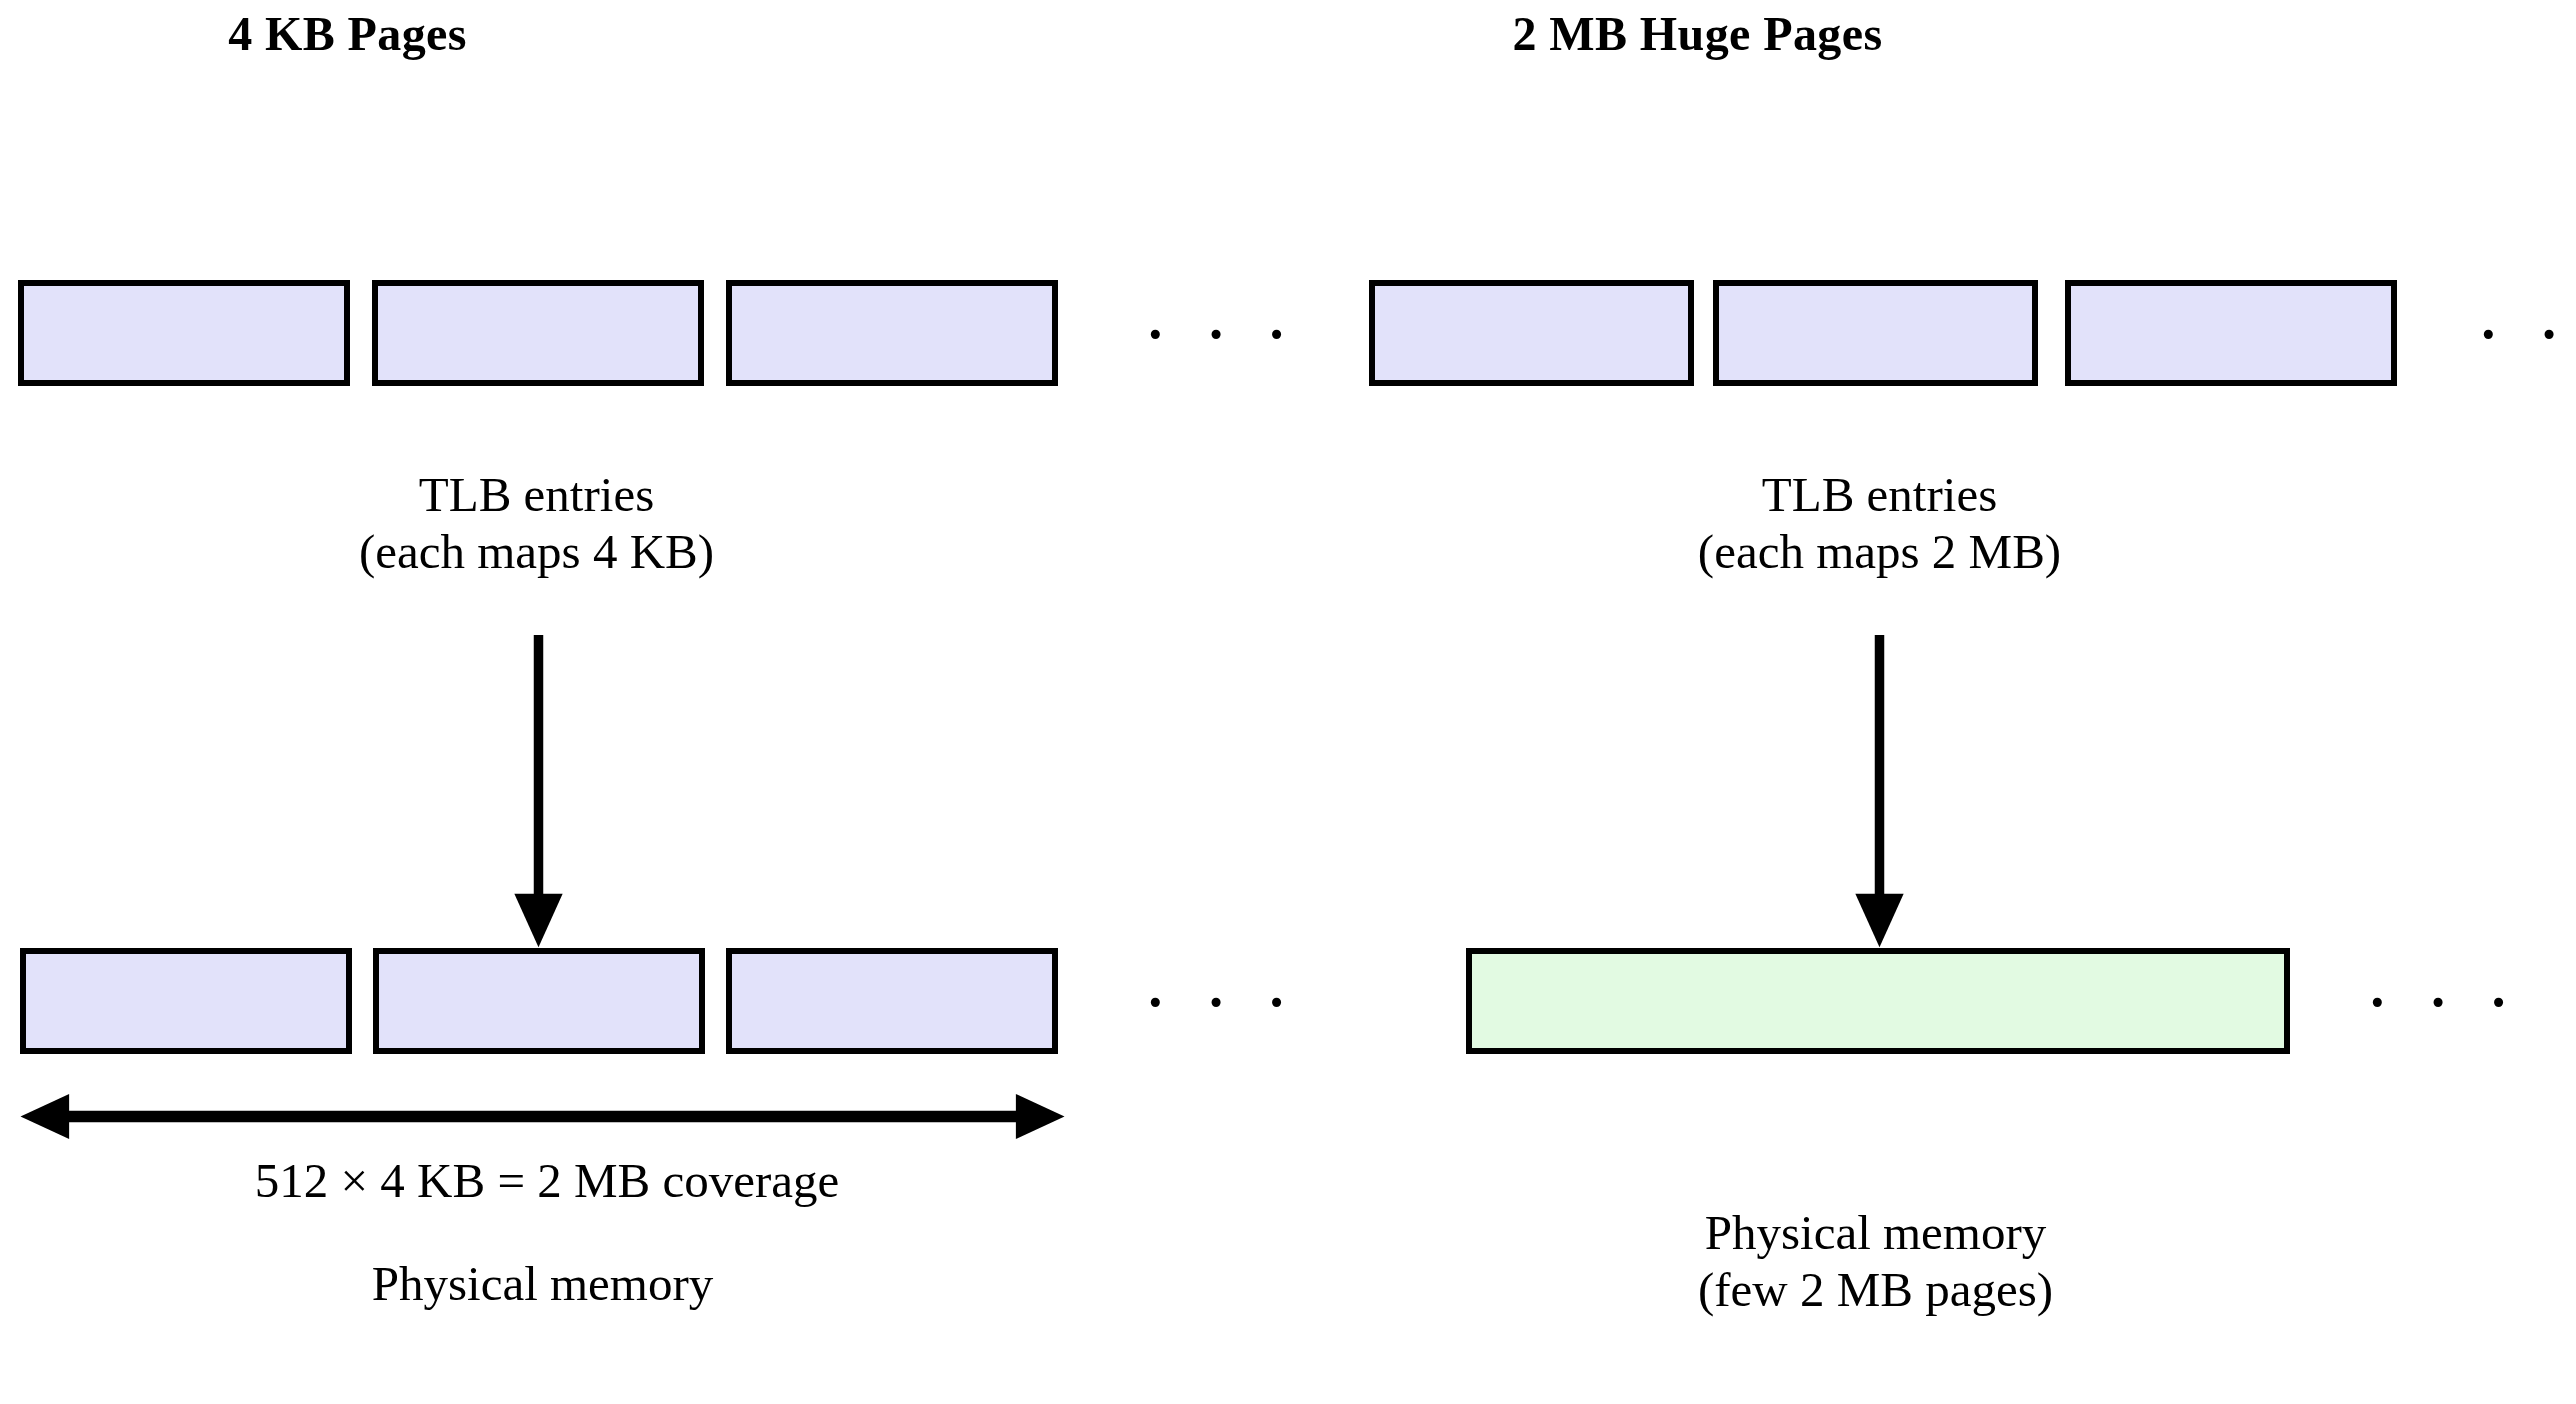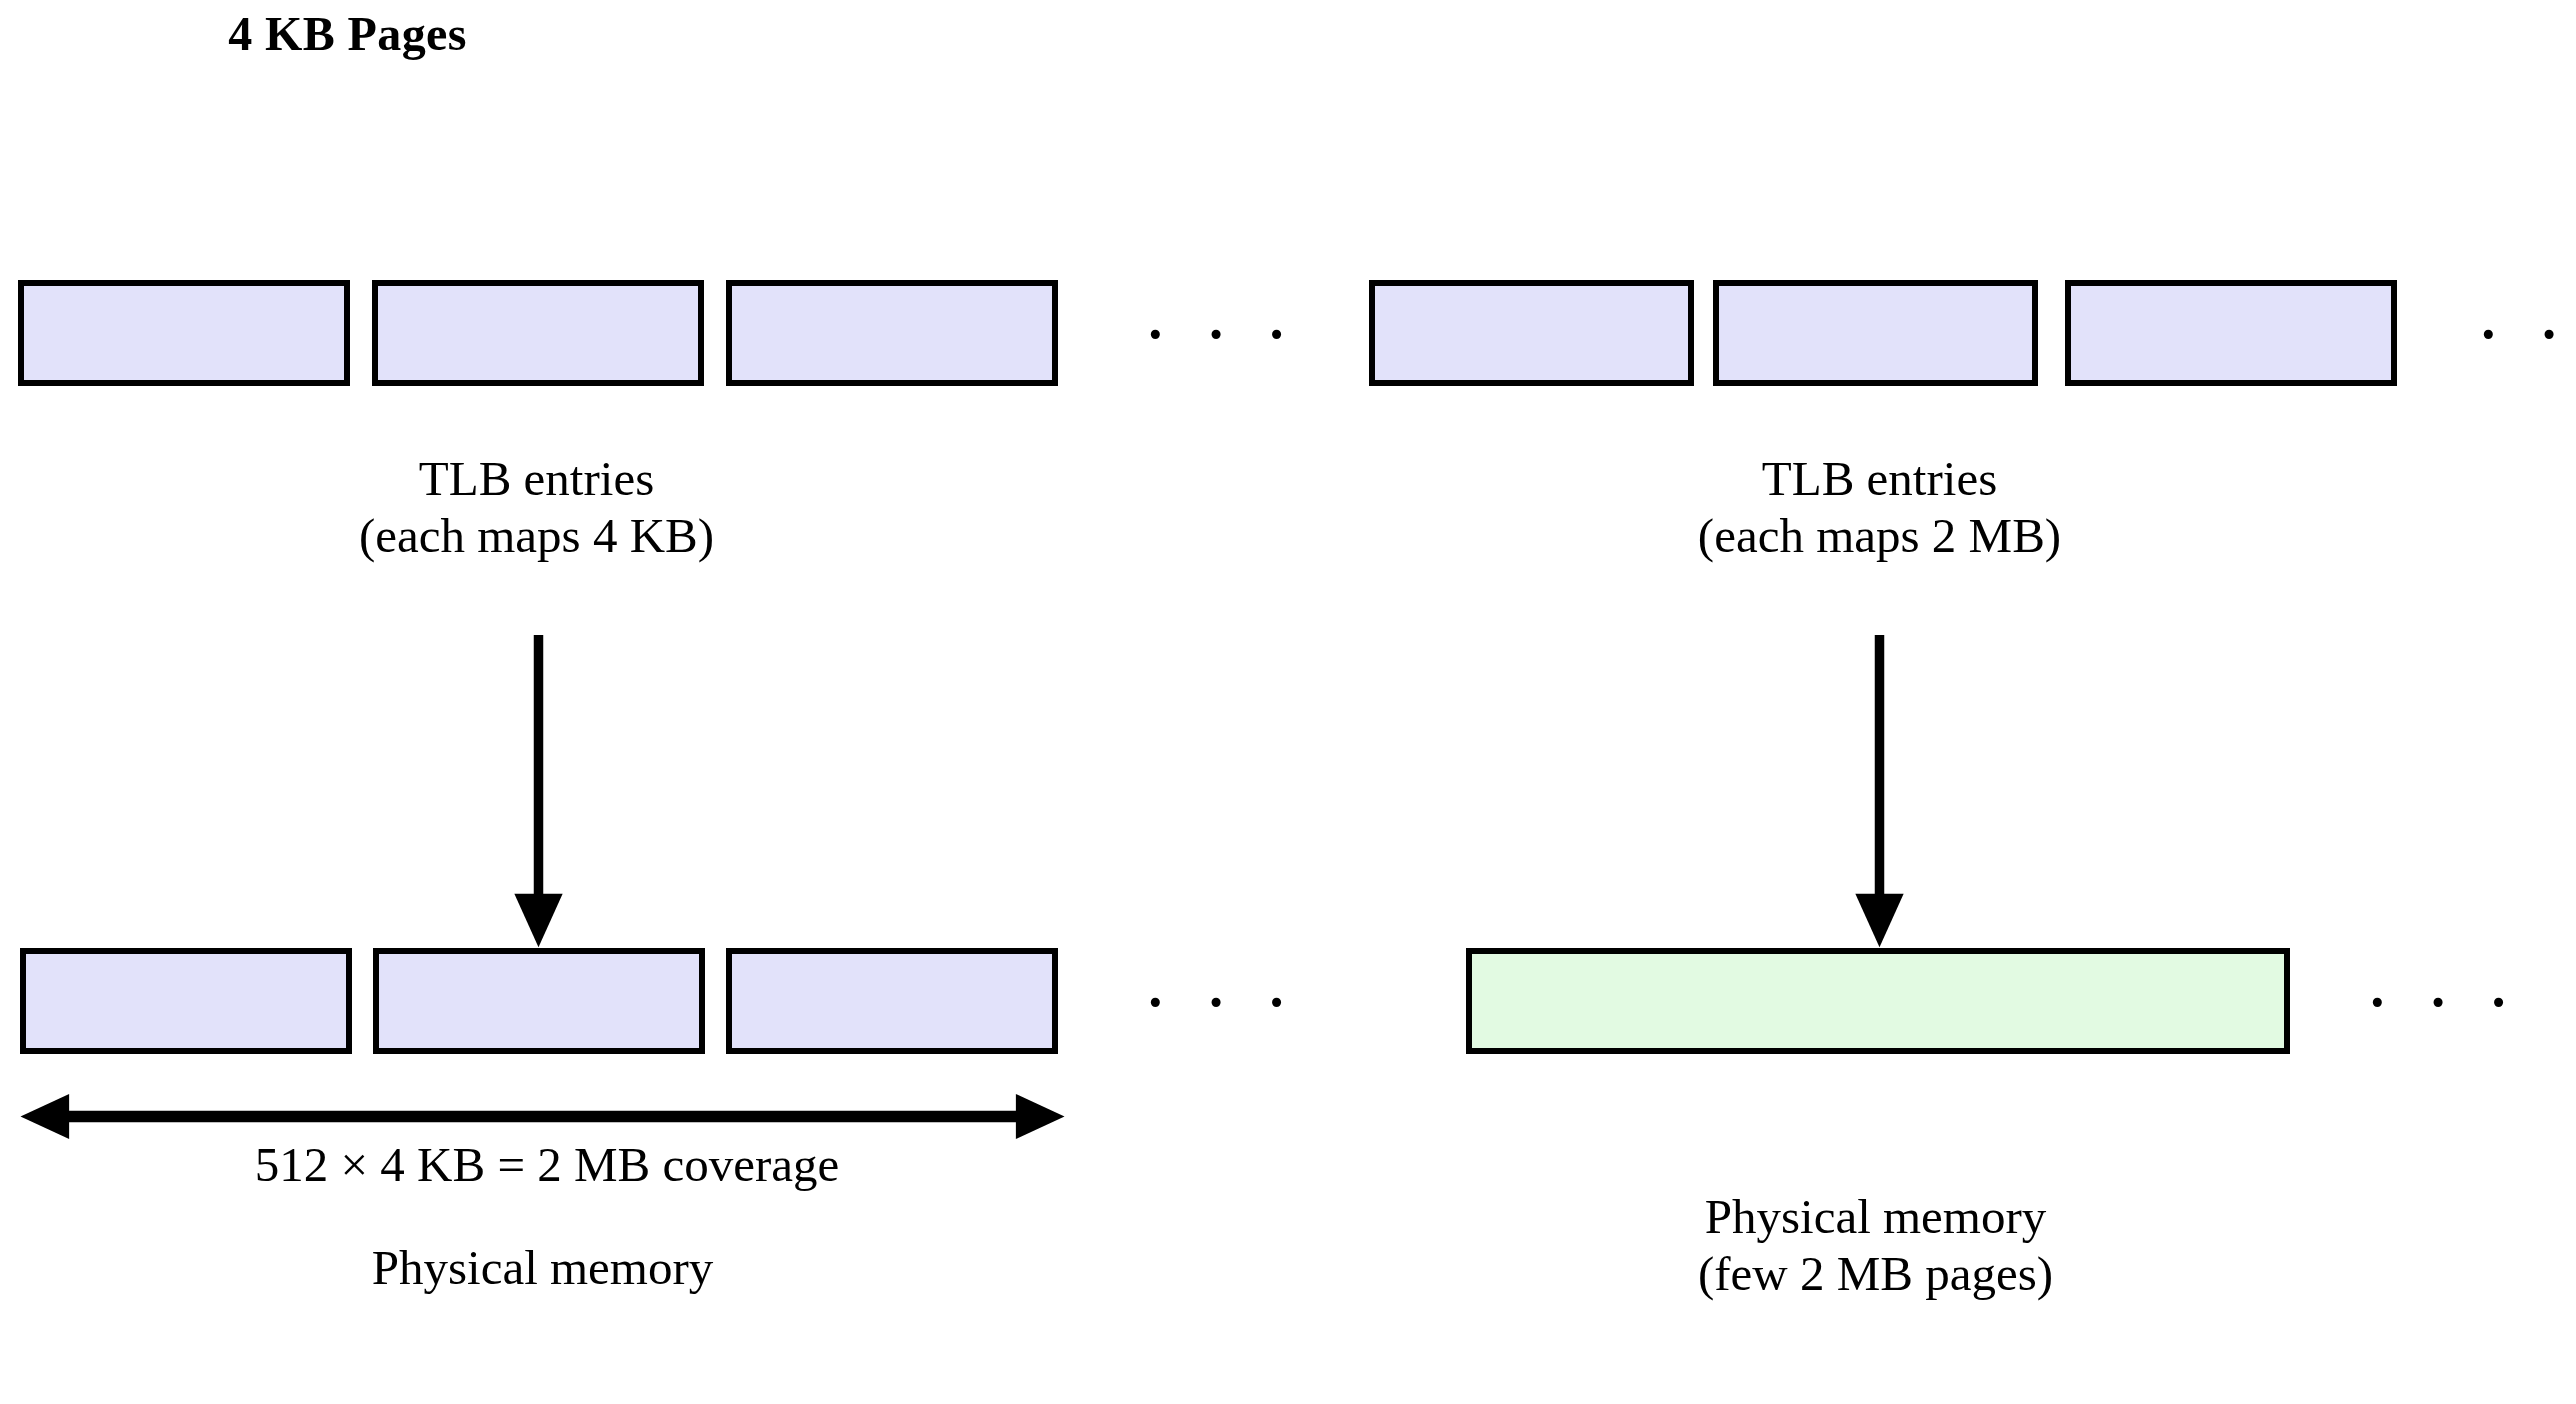--- a/index.html
+++ b/index.html
@@ -49,35 +49,37 @@
     white-space: nowrap;
     color: #000000;
   }
 
   .caption {
     position: absolute;
     font-size: 49px;
     line-height: 1.16;
     text-align: center;
     white-space: nowrap;
+    margin-top: 16px;
   }
   .caption .line { display: block; }
 
   .v-arrow { position: absolute; }
   .h-arrow { position: absolute; }
 
   svg { display: block; overflow: visible; }
 </style>
 </head>
 <body>
 
 <div id="canvas">
 
   <div class="col-title" id="title-left">4 KB Pages</div>
 
+  <div class="col-title" id="title-right">2 MB Huge Pages</div>
 
   <div class="page-box" style="left:18px; top:280px; width:332px; height:106px;"></div>
   <div class="page-box" style="left:372px; top:280px; width:332px; height:106px;"></div>
   <div class="page-box" style="left:726px; top:280px; width:332px; height:106px;"></div>
   <div class="ellipsis" style="left:1146px; top:306px;">· · ·</div>
 
   <div class="caption" style="left:189px; top:451px; width:695px;">
     <span class="line">TLB entries</span>
     <span class="line">(each maps 4 KB)</span>
   </div>

